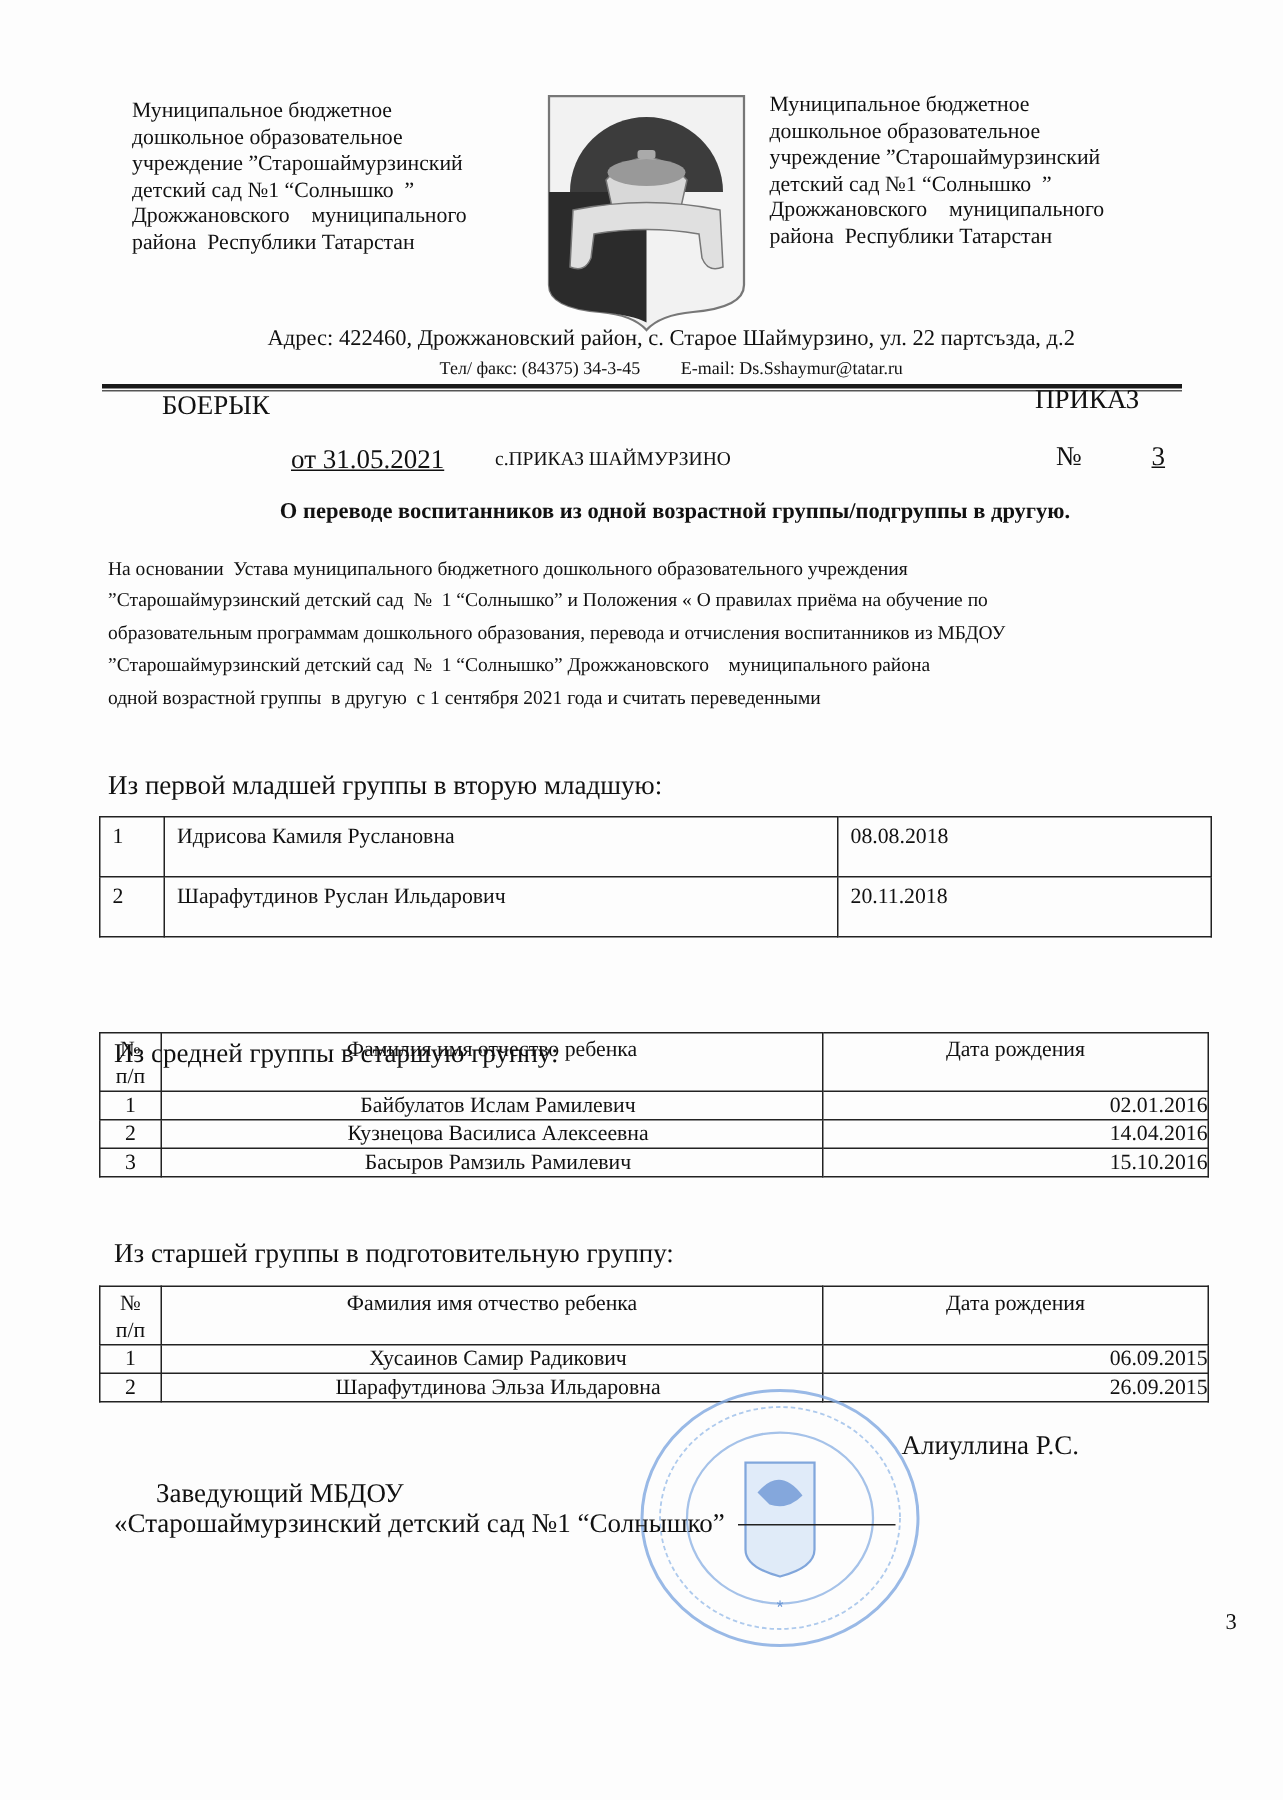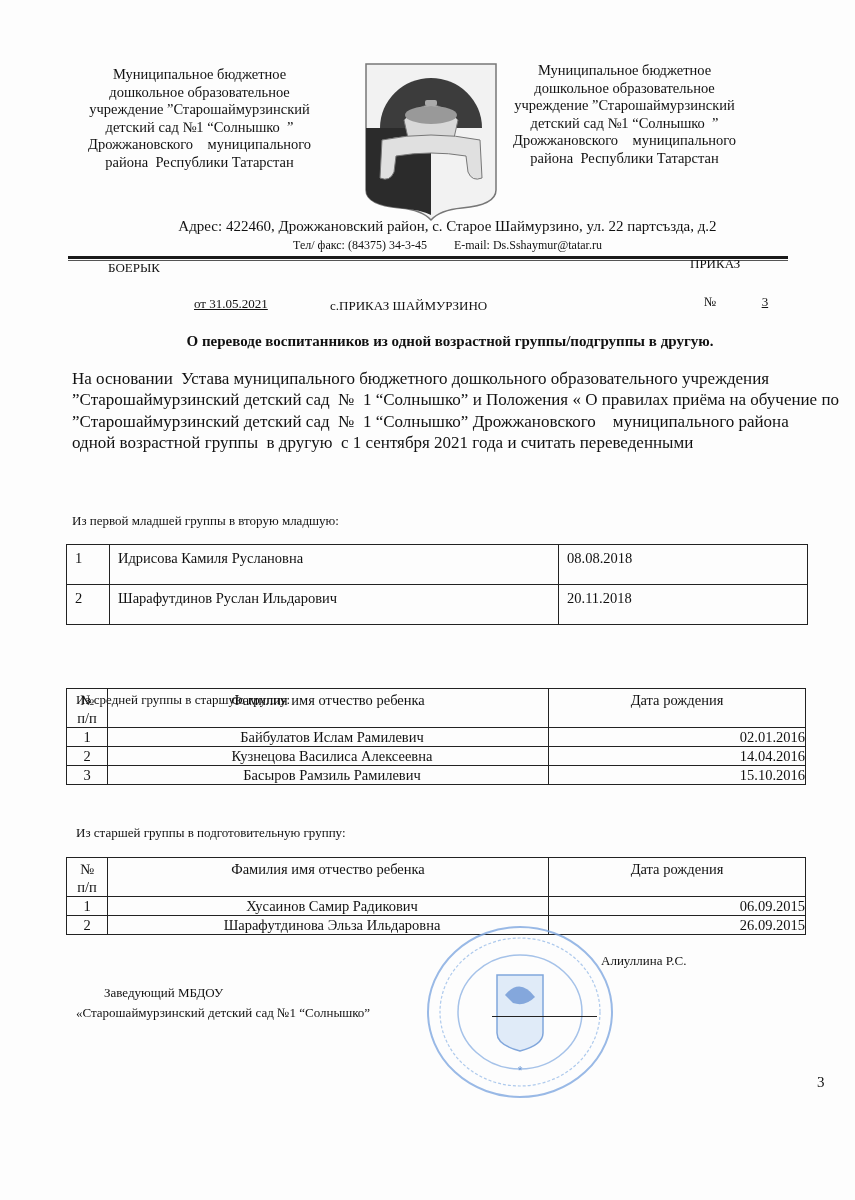--- a/index.html
+++ b/index.html
@@ -1,31 +1,31 @@
 <!DOCTYPE html>
 <html><head>
 <meta charset="utf-8">
 <style>
   html, body { margin:0; padding:0; }
   body { width:855px; height:1200px; background:#fdfdfd; position:relative; overflow:hidden;
          font-family:"Liberation Serif", serif; color:#111; }
   .abs { position:absolute; }
-  .org { font-size:14.5px; line-height:17.6px;text-align:center; }
+  .org { font-size:14.5px; line-height:17.6px; }
   .org div { white-space:pre; }
   .emblem { left:362px; top:60px; width:138px; height:162px; }
   .addr { left:0; width:855px; text-align:center; }
   .addr1 { top:218px; font-size:15px; }
   .addr2 { top:238px; font-size:12px; }
   .addr2 span { margin:0 12px; }
   .rule { left:68px; top:256px; width:720px; height:3px; background:#1a1a1a; }
   .rule2 { left:68px; top:260px; width:720px; height:1px; background:#555; }
-  .t14 { font-size:13px; }
+  .t14 { font-size:18px; }
   .u { text-decoration:underline;margin-left:42px; }
   .title { left:0; width:900px; text-align:center; top:333px; font-weight:bold; font-size:15px; }
-  .body-text { left:72px; top:368px; width:730px; font-size:17px; line-height:21.4px; }
+  .body-text { left:72px; top:368px; width:730px; font-size:13px; line-height:21.4px; }
   .body-text div { white-space:pre; }
   table { position:absolute; border-collapse:collapse; font-size:14.5px; }
   td { border:1.3px solid #222; padding:0; vertical-align:top; }
   .t1 { left:66px; top:544px; width:742px; }
   .t1 td { height:34px; padding-top:5px; padding-left:8px; }
   .t2 { left:66px; top:688px; width:740px; }
   .t3 { left:66px; top:857px; width:740px; }
   .t2 td, .t3 td { line-height:18px; }
   .hdr td { height:36px; text-align:center; padding-top:2px; }
   .row td { height:18px; }
@@ -82,20 +82,21 @@
 <div class="abs" style="left:330px; top:298px; font-size:13px;">с.ПРИКАЗ ШАЙМУРЗИНО</div>
 <div class="abs t14" style="left:704px; top:294px;">
   <span>№</span>
   <span class="u">3</span>
 </div>
 <div class="abs title">О переводе воспитанников из одной возрастной группы/подгруппы в другую.</div>
 
 <div class="abs body-text">
   <div>На основании  Устава муниципального бюджетного дошкольного образовательного учреждения</div>
   <div>”Старошаймурзинский детский сад  №  1 “Солнышко” и Положения « О правилах приёма на обучение по</div>
+  <div>образовательным программам дошкольного образования, перевода и отчисления воспитанников из МБДОУ</div>
   <div>”Старошаймурзинский детский сад  №  1 “Солнышко” Дрожжановского    муниципального района</div>
   <div>одной возрастной группы  в другую  с 1 сентября 2021 года и считать переведенными</div>
 </div>
 
 <div class="abs t14" style="left:72px; top:513px;">Из первой младшей группы в вторую младшую:</div>
 <table class="t1">
   <tbody>
       <tr>
     <td style="width:34px;">1</td>
     <td style="width:440px;">Идрисова Камиля Руслановна</td>

